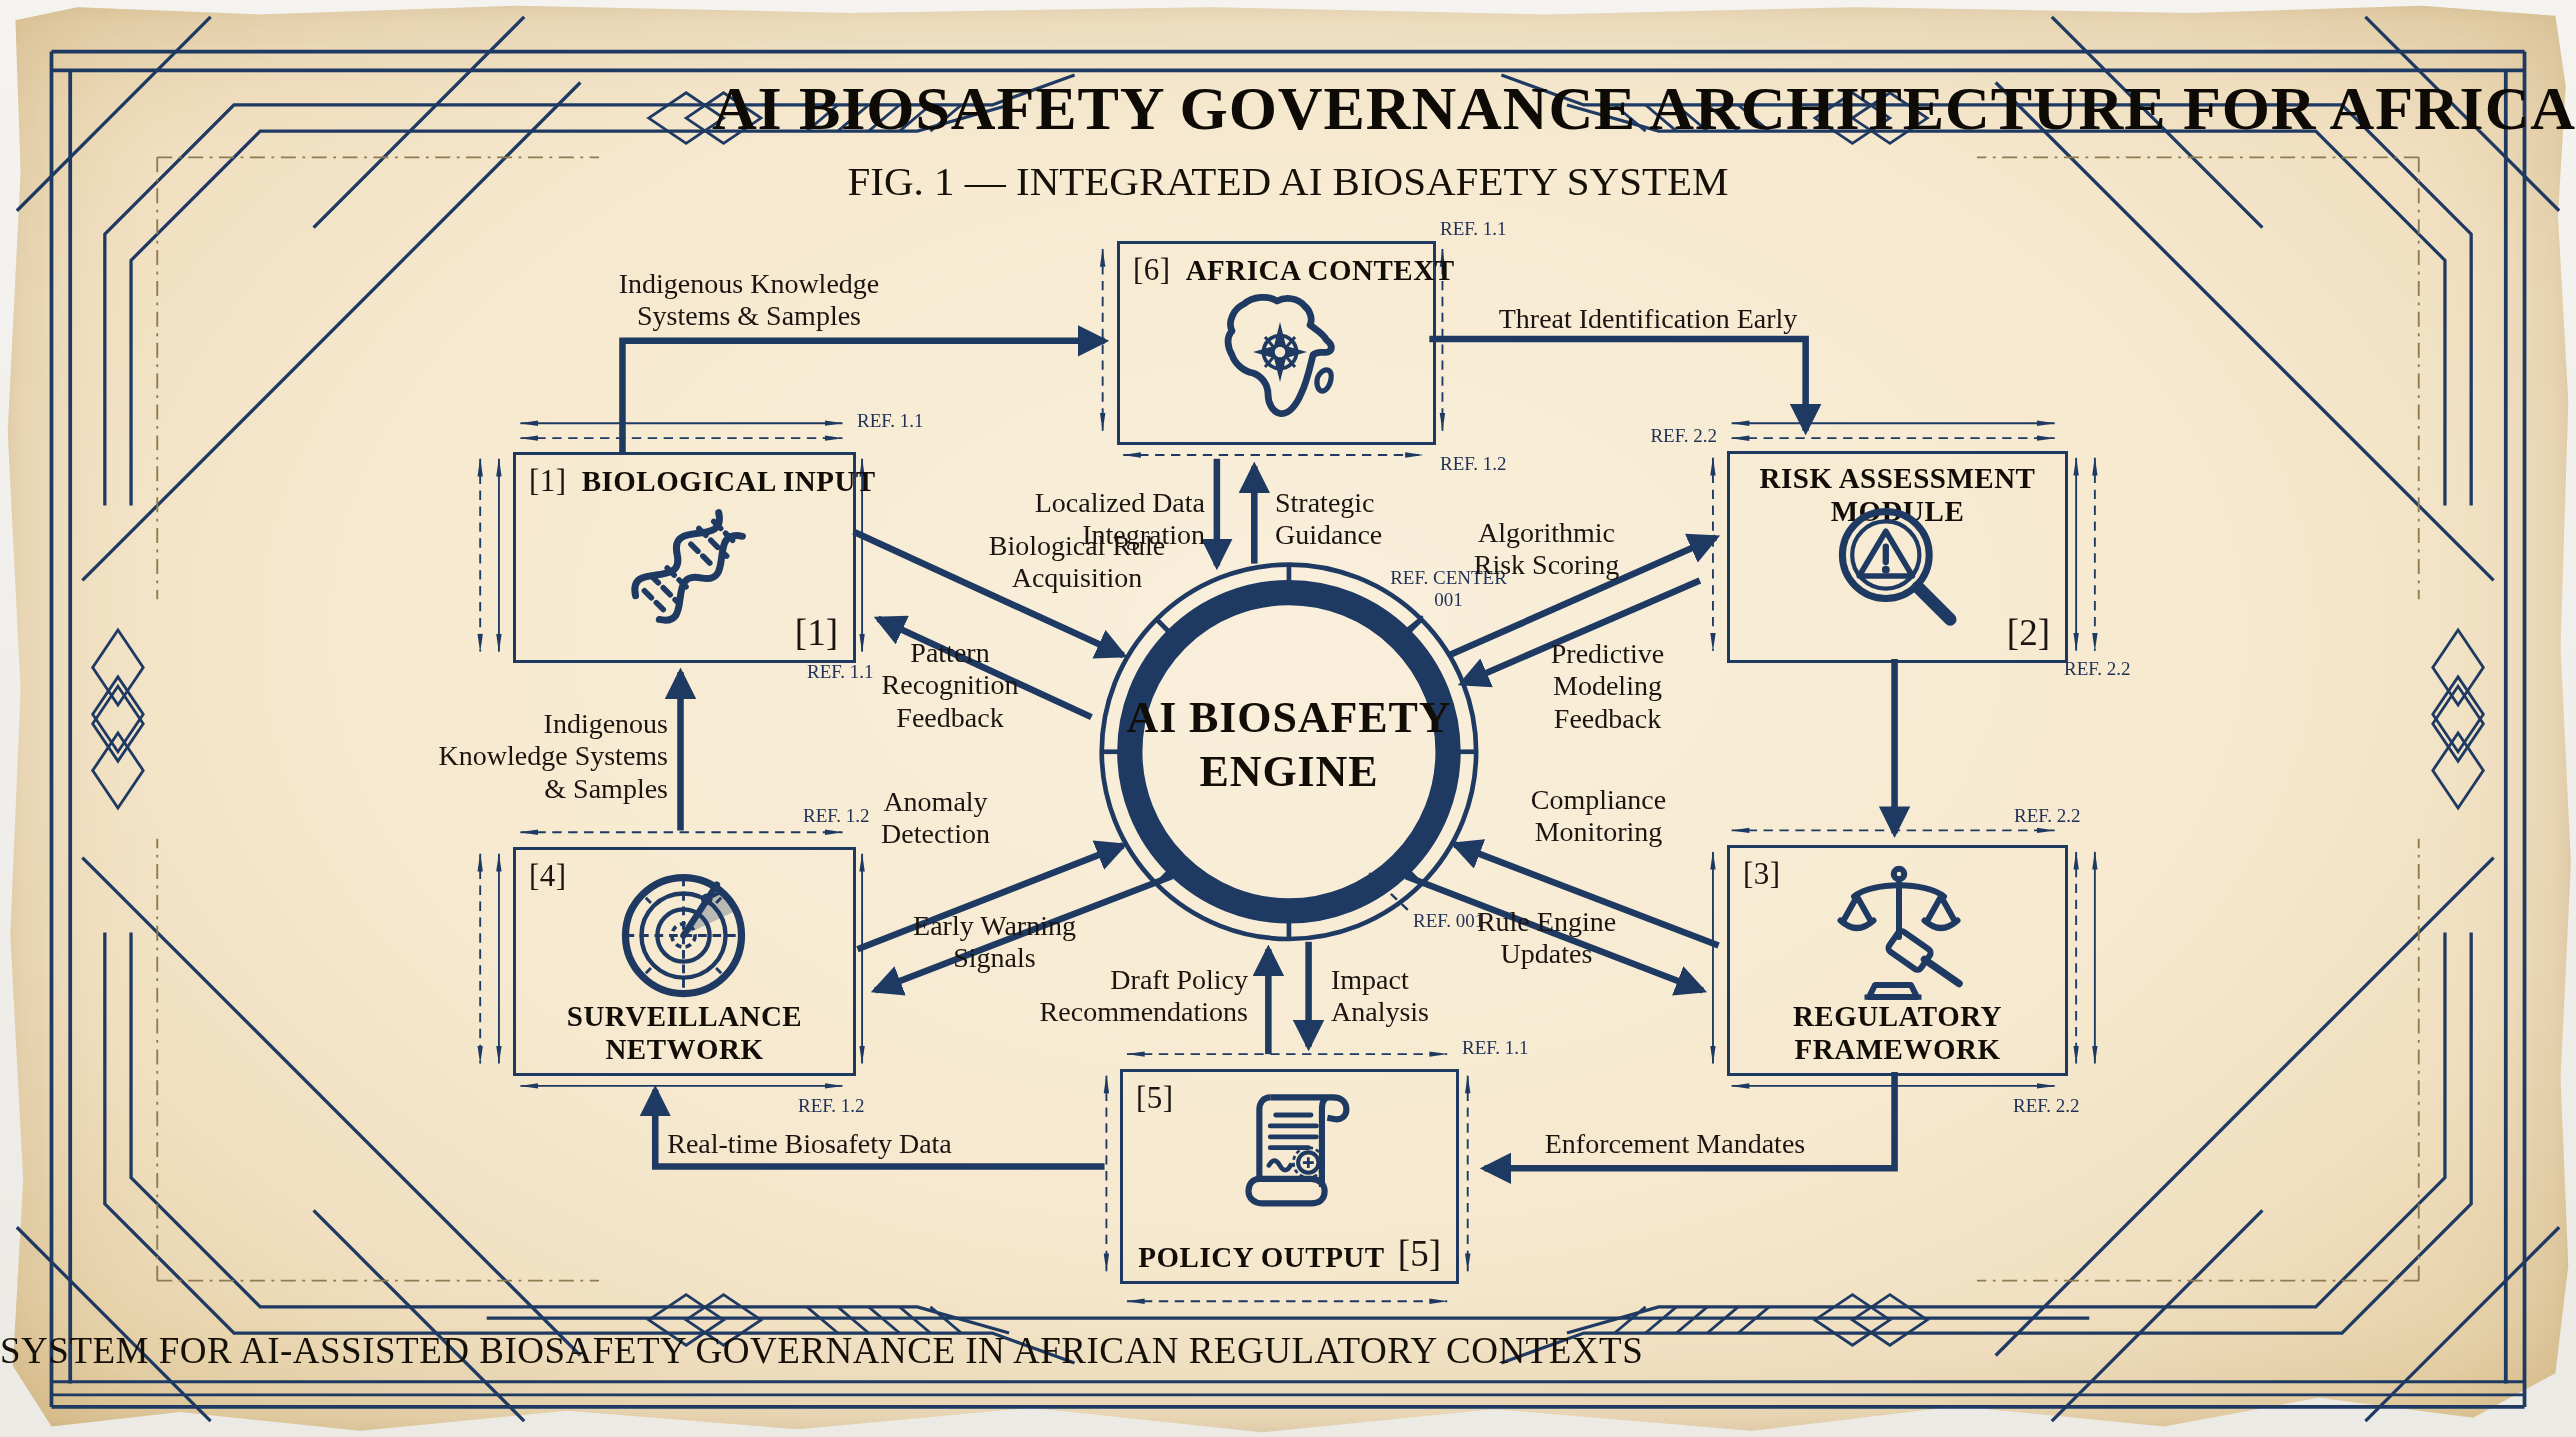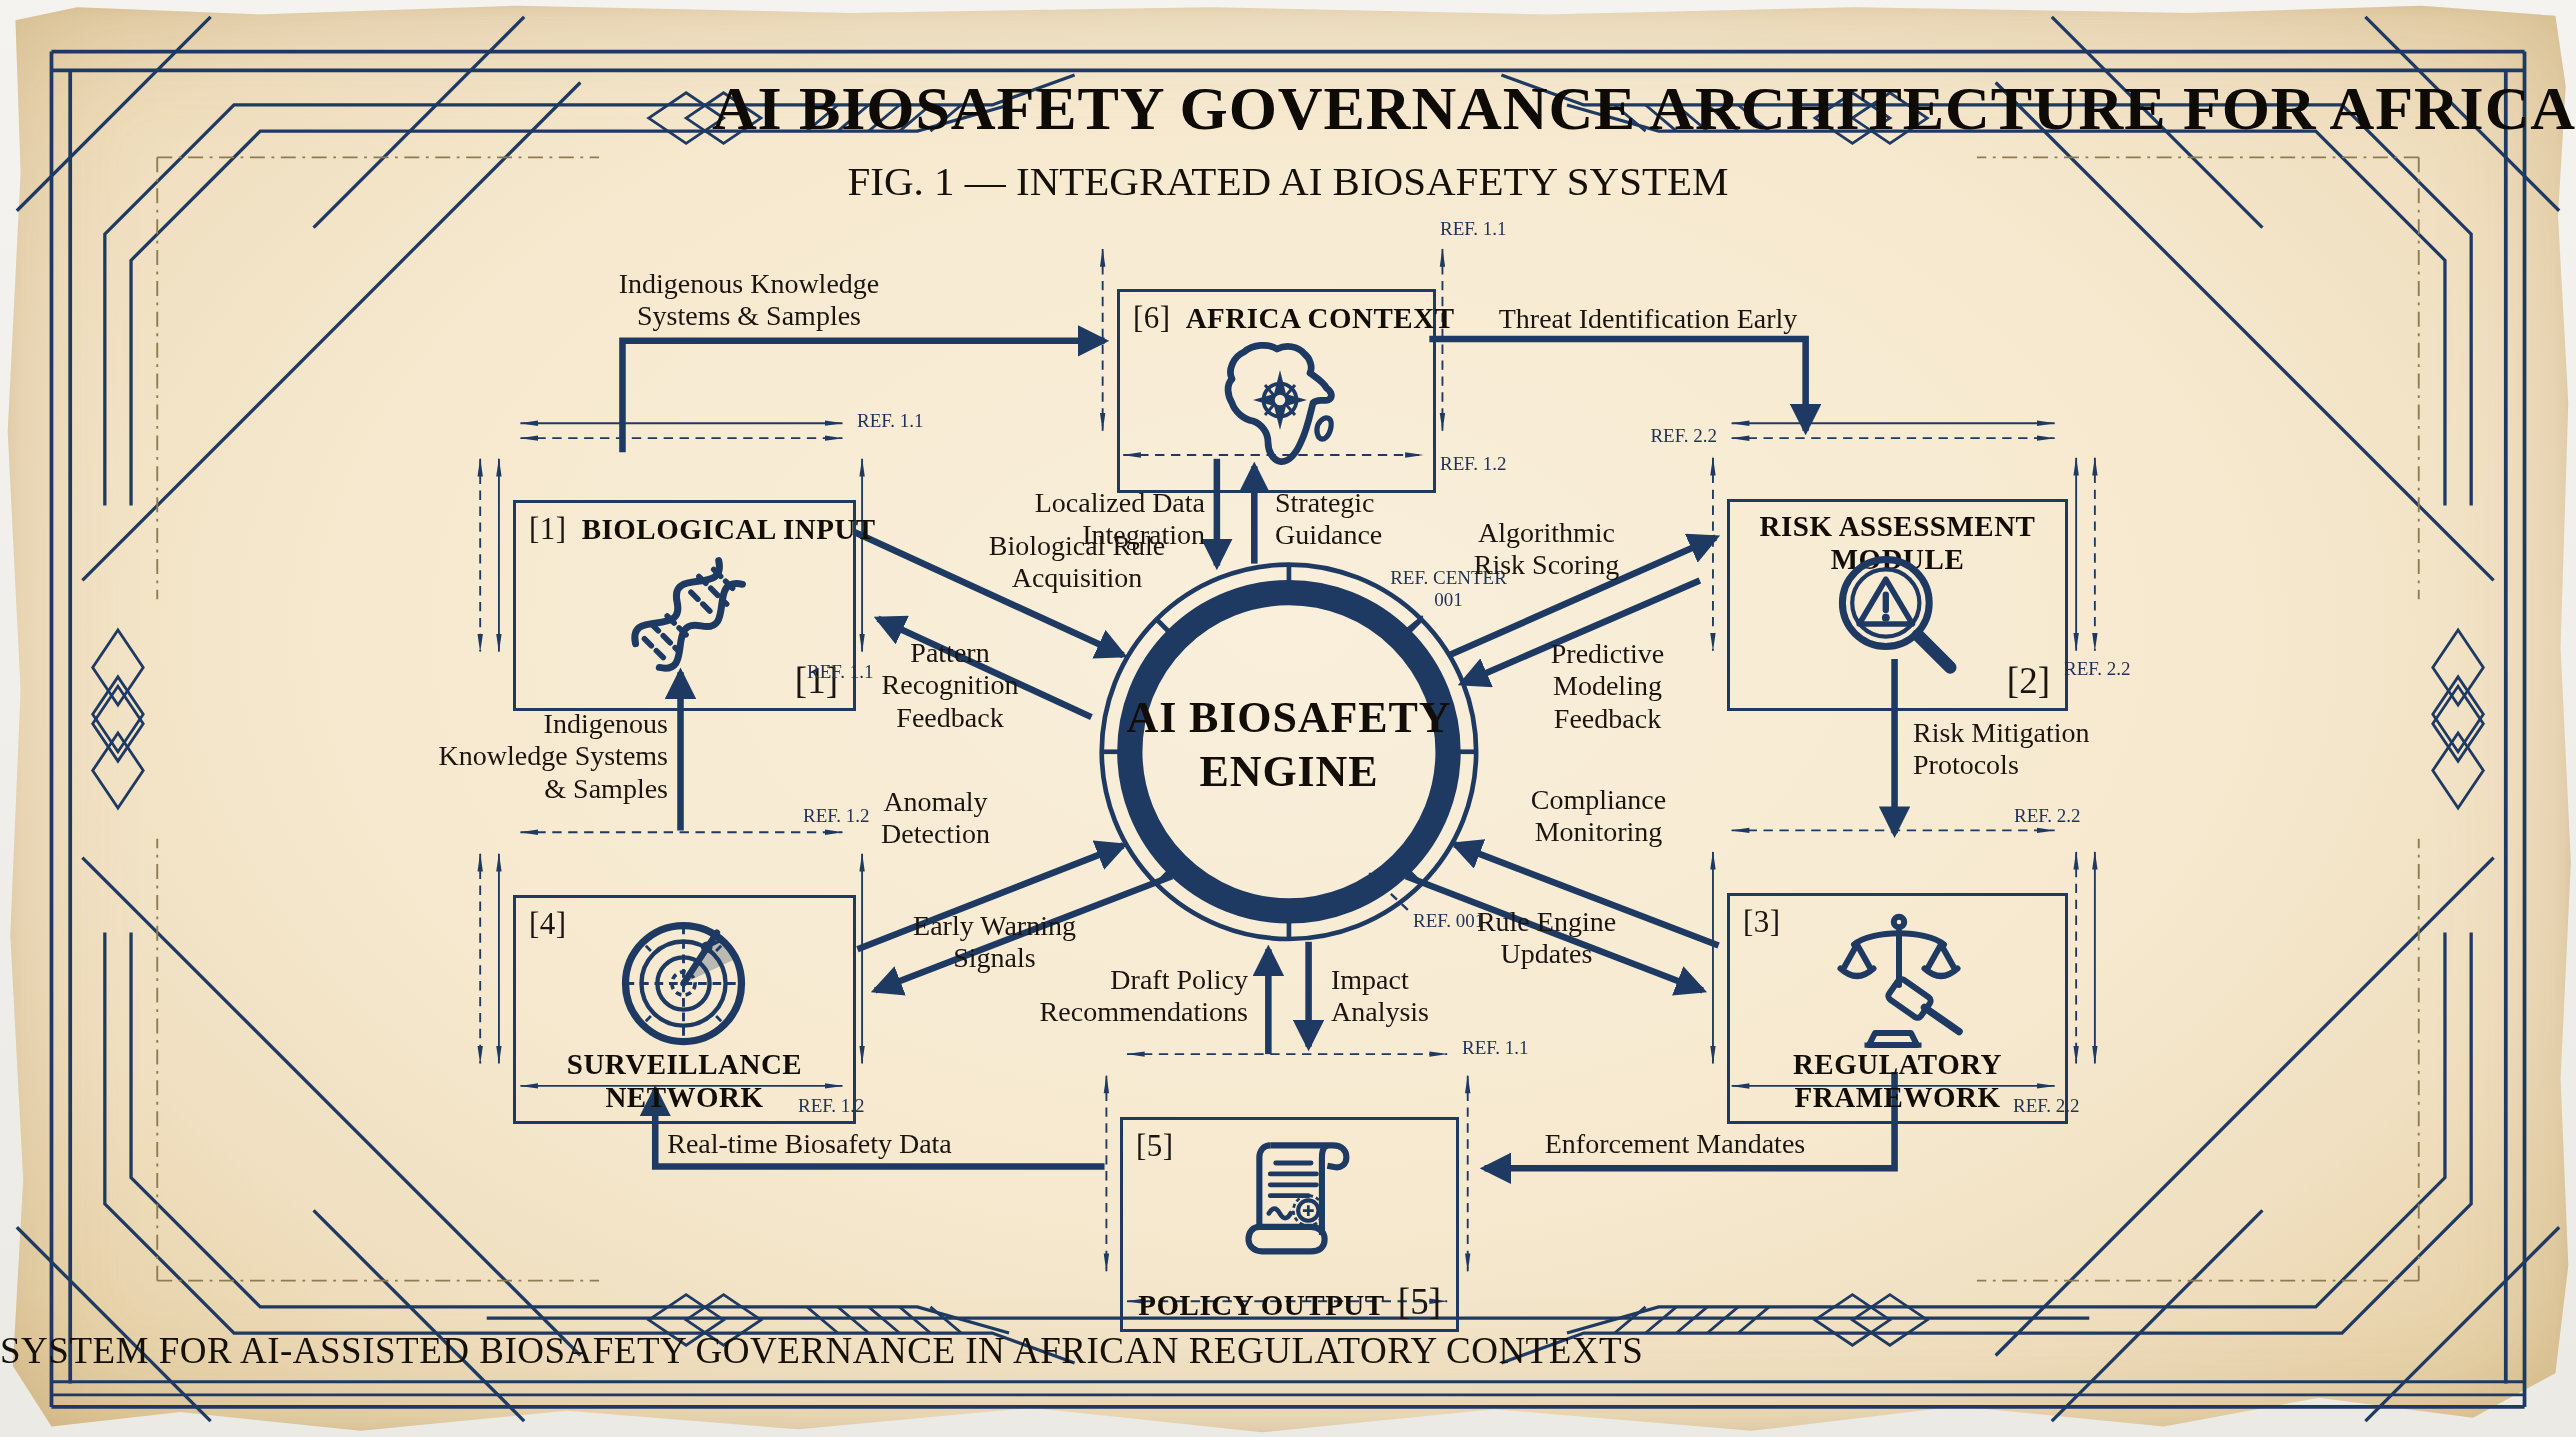--- a/index.html
+++ b/index.html
@@ -5,21 +5,21 @@
   html,body{margin:0;padding:0;width:2576px;height:1438px;overflow:hidden;
     background:linear-gradient(180deg,#f4f3f0 0%,#eceae5 100%);
     font-family:"Liberation Serif",serif;}
   #canvas{position:absolute;left:0;top:0;width:2576px;height:1438px;}
   .parchment{position:absolute;left:0;top:0;width:2576px;height:1438px;
     background:radial-gradient(ellipse at 50% 44%, #f9efdb 0%, #f6e9cf 52%, #f0dfc0 74%, #e7d2a9 90%, #ddc494 100%);
     box-shadow:inset 0 0 131px rgba(150,110,50,.28), inset 0 0 20.6px rgba(120,80,30,.22);
     clip-path:polygon(0.6% 1.4%,3% 0.5%,10% 1%,20% 0.4%,33% 0.9%,47% 0.5%,60% 1%,72% 0.5%,85% 0.9%,94% 0.4%,99.2% 1.1%,99.6% 6%,99.3% 15%,99.7% 28%,99.4% 45%,99.8% 60%,99.4% 75%,99.7% 88%,99.2% 95.5%,96% 98.6%,90% 97.2%,84% 99.2%,76% 97.8%,68% 99.5%,58% 98%,49% 99.6%,40% 97.9%,31% 99.4%,22% 98.1%,14% 99.5%,7% 98.2%,2% 99.2%,0.5% 95%,0.9% 82%,0.4% 65%,0.8% 48%,0.3% 30%,0.8% 12%);}
   svg{position:absolute;left:0;top:0;}
   .ink{stroke:#1e3a63;fill:none}
-  .box{position:absolute;border:3.3px solid #1e3a63;background:transparent;margin-top:48px;}
+  .box{position:absolute;border:3.3px solid #1e3a63;background:transparent;}
   .boxhead{position:absolute;left:13px;top:7.5px;font-weight:bold;font-size:29px;color:#120d07;letter-spacing:0.5px;white-space:nowrap}
   .num{font-weight:normal;font-size:31px;color:#1a1510;margin-right:15px}
   .cnum{position:absolute;right:15px;bottom:5.6px;font-size:37px;color:#1a1510}
   .btitle{position:absolute;left:0;right:0;text-align:center;font-weight:bold;font-size:29px;color:#120d07;letter-spacing:0.5px}
   .lbl{position:absolute;font-size:28px;line-height:1.16;color:#1c1410;white-space:pre-line;text-align:center}
   .ref{position:absolute;font-size:19px;color:#223257;white-space:pre-line}
   .iconwrap{position:absolute;}
   #title{position:absolute;left:0;top:73px;width:2576px;text-align:right;font-size:62px;font-weight:bold;color:#0e0a06;letter-spacing:0.9px}
   #subtitle{position:absolute;left:0;top:157px;width:2576px;text-align:center;font-size:41px;color:#151008}
   #footer{position:absolute;left:0;top:1329px;width:2576px;font-size:37px;color:#151008;letter-spacing:0.5px}
@@ -264,22 +264,20 @@
 Feedback</div>
   <div class="lbl" style="left:962px;top:487px;width:243px;text-align:right">Localized Data
 Integration</div>
   <div class="lbl" style="left:1275px;top:487px;width:243px;text-align:left">Strategic
 Guidance</div>
   <div class="lbl" style="left:1404px;top:517px;width:285px">Algorithmic
 Risk Scoring</div>
   <div class="lbl" style="left:1493px;top:638px;width:229px">Predictive
 Modeling
 Feedback</div>
-  <div class="lbl" style="left:1913px;top:717px;width:271px;text-align:left">Risk Mitigation
-Protocols</div>
   <div class="lbl" style="left:426px;top:708px;width:242px;text-align:right">Indigenous
 Knowledge Systems
 &amp; Samples</div>
   <div class="lbl" style="left:816px;top:786px;width:239px">Anomaly
 Detection</div>
   <div class="lbl" style="left:852px;top:910px;width:285px">Early Warning
 Signals</div>
   <div class="lbl" style="left:1456px;top:784px;width:285px">Compliance
 Monitoring</div>
   <div class="lbl" style="left:1404px;top:906px;width:285px">Rule Engine

